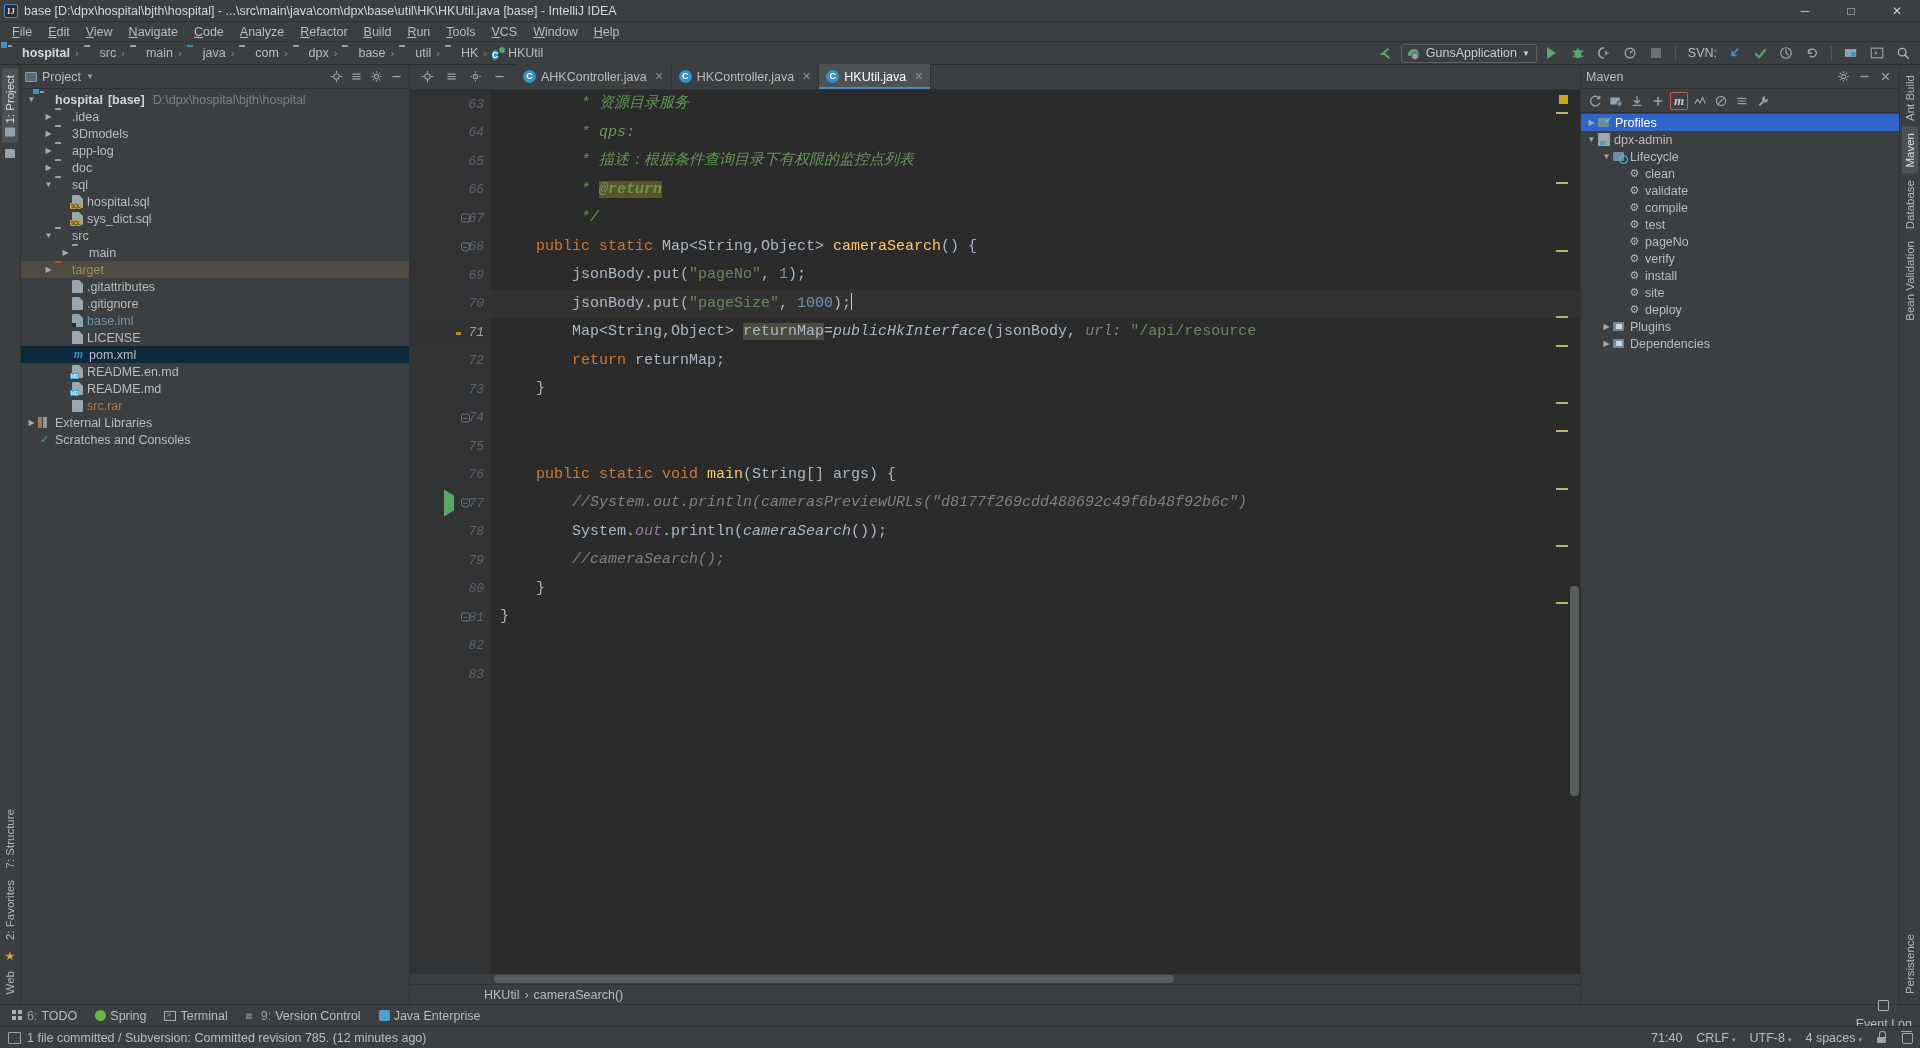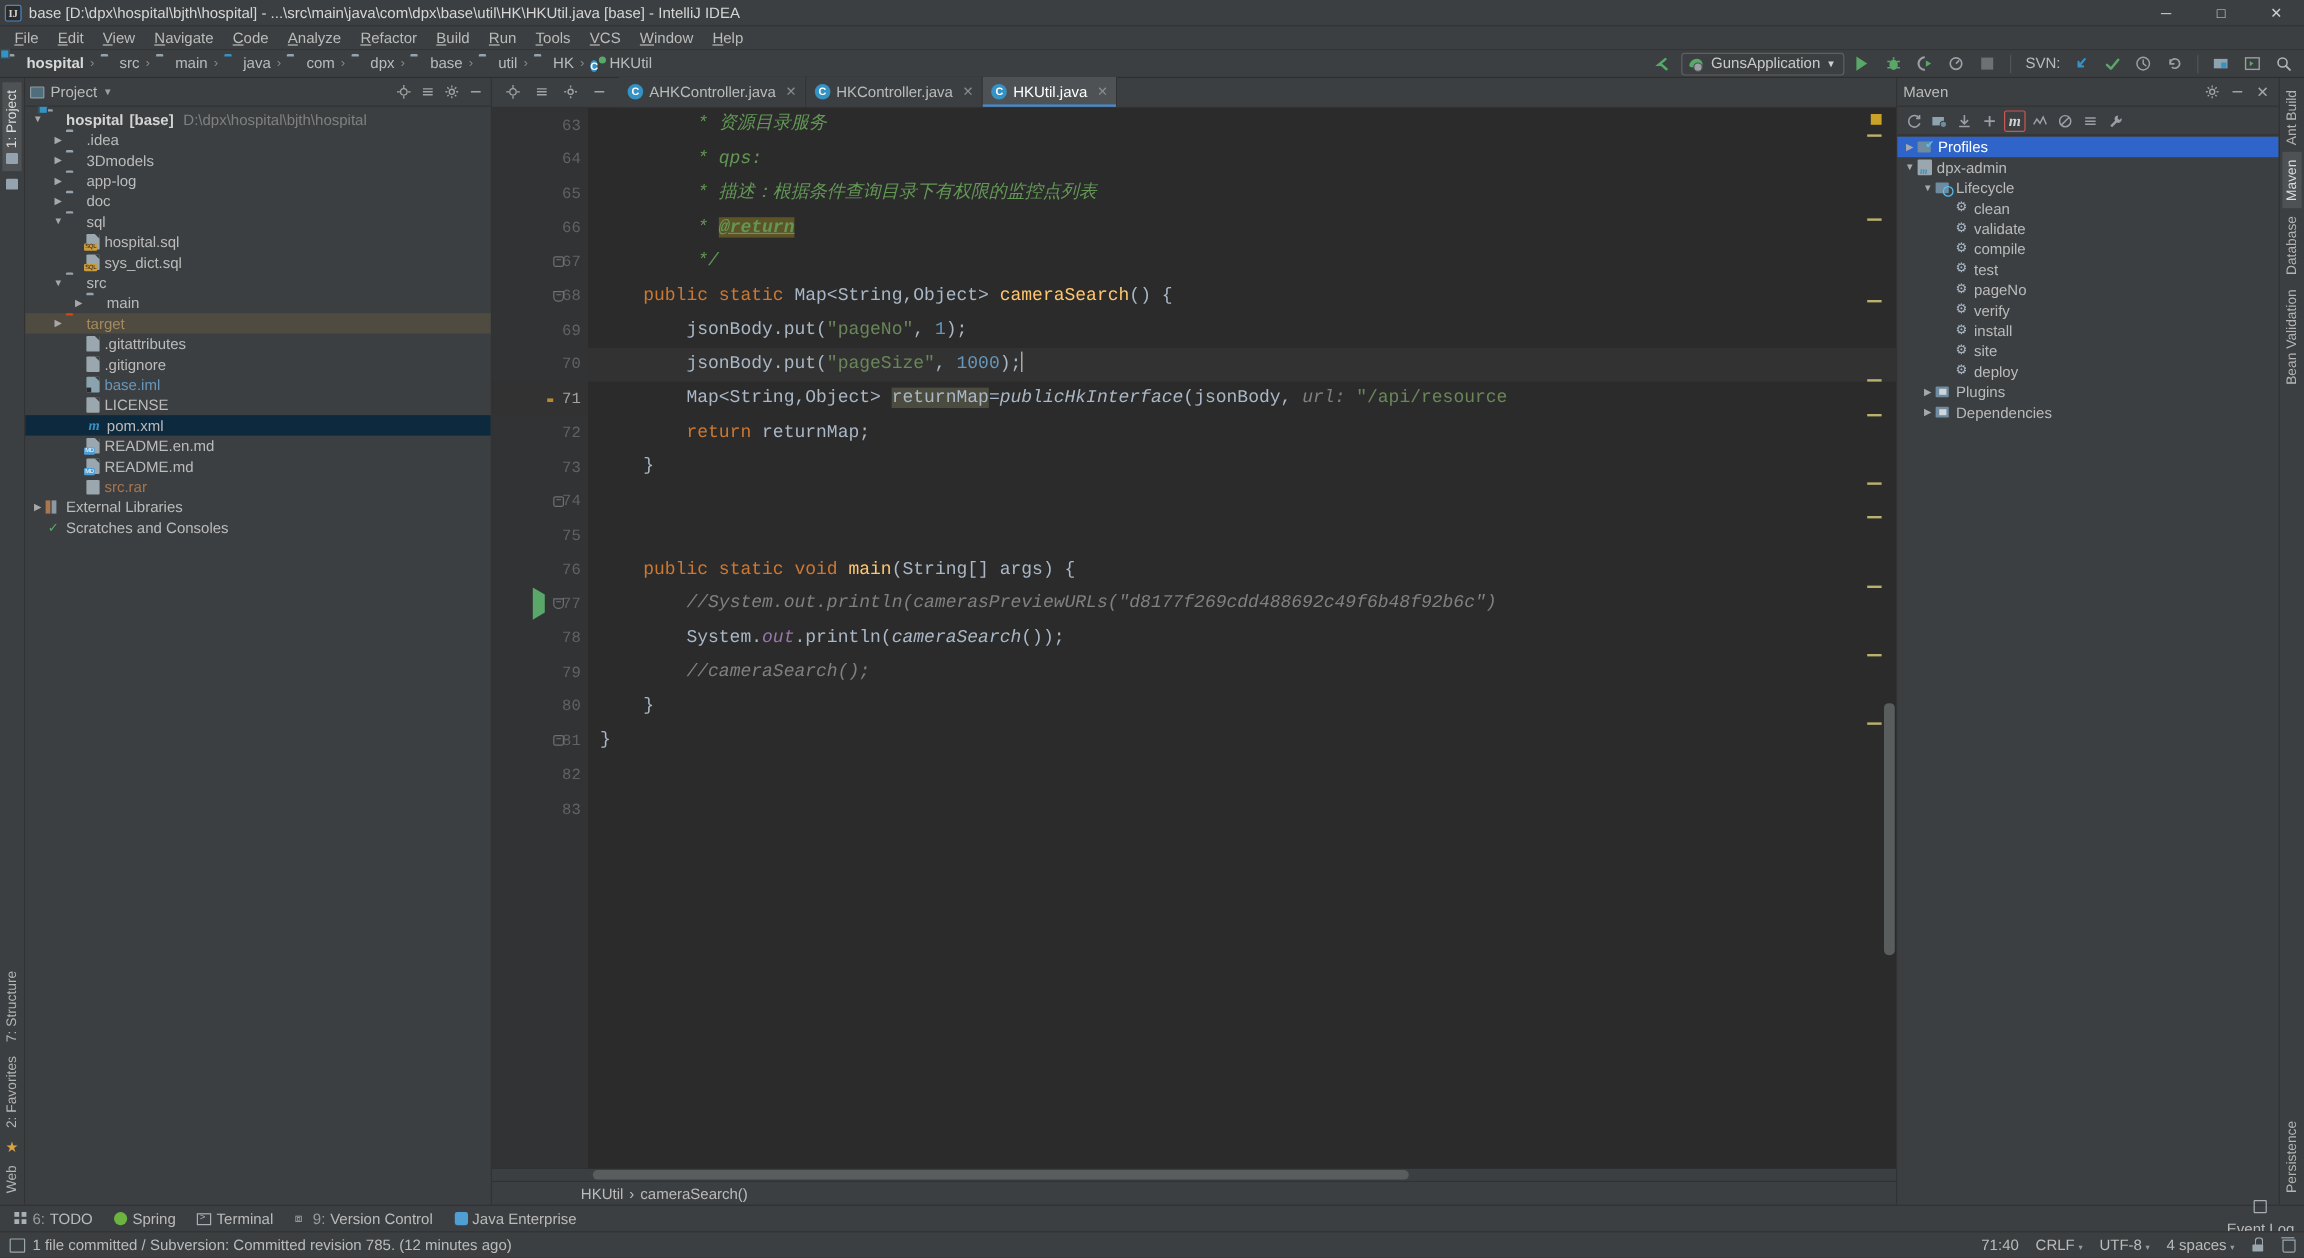--- a/index.html
+++ b/index.html
@@ -195,21 +195,21 @@
   }
   .etab.active { background:#4e5254; color:#ffffff; }
   .etab.active:after {
     content:""; position:absolute; left:0; right:0; bottom:0; height:2px; background:#4a88c7;
   }
   .etab .x { color:#8c8c8c; font-size:11px; margin-left:3px; }
 
   .code-wrap { flex:1 1 auto; display:flex; min-height:0; position:relative; overflow:hidden; }
   .gutter {
     width:80px; flex:0 0 80px; background:#313335; position:relative;
-    font-family:"Liberation Mono", monospace; font-size:13px; color:#606366;
+    font-family:"Liberation Mono", monospace; font-size:13px; color:#606366;font-style:italic;
   }
   .gutter-line {
     height:28.5px; display:flex; align-items:center; justify-content:flex-end;
     padding-right:6px; position:relative;
   }
   .gutter-line.cur { background:#323232; color:#a4a3a3; }
   .gmark { position:absolute; left:6px; top:50%; transform:translateY(-50%); }
   .bulb {
     width:9px;height:9px;background:#d9a343;border-radius:50% 50% 40% 40%;position:relative;
   }
@@ -232,21 +232,21 @@
   .code-line.cur { background:#323232; }
   .c-kw { color:#cc7832; }
   .c-str { color:#6a8759; }
   .c-num { color:#6897bb; }
   .c-cmt { color:#629755; font-style:italic;text-align:right; }
   .c-cmt2 { color:#808080; font-style:italic; }
   .c-meth { color:#ffc66d; }
   .c-static { color:#a9b7c6; font-style:italic; }
   .c-field { color:#9876aa; font-style:italic; }
   .c-hint { color:#808080; font-style:italic; }
-  .c-tagret { background:#5c5327; color:#629755; font-style:italic; font-weight:bold; text-decoration:underline; }
+  .c-tagret { background:#5c5327; color:#629755; font-style:italic; font-weight:bold; }
   .c-ident-hl { background:#4b4b3f; }
   .caret-bar { display:inline-block; width:1px; height:17px; background:#c8c8c8; vertical-align:-3px; }
 
   
   .marker-col { position:absolute; right:12px; top:0; width:14px; height:100%; }
   .mk { position:absolute; right:0; width:12px; height:2px; background:#bbb26d; }
   .mk.box { height:9px; width:9px; background:#c9a227; }
   .scroll-v {
     position:absolute; right:1px; width:9px; background:#5a5d5e; border-radius:4px;
   }

